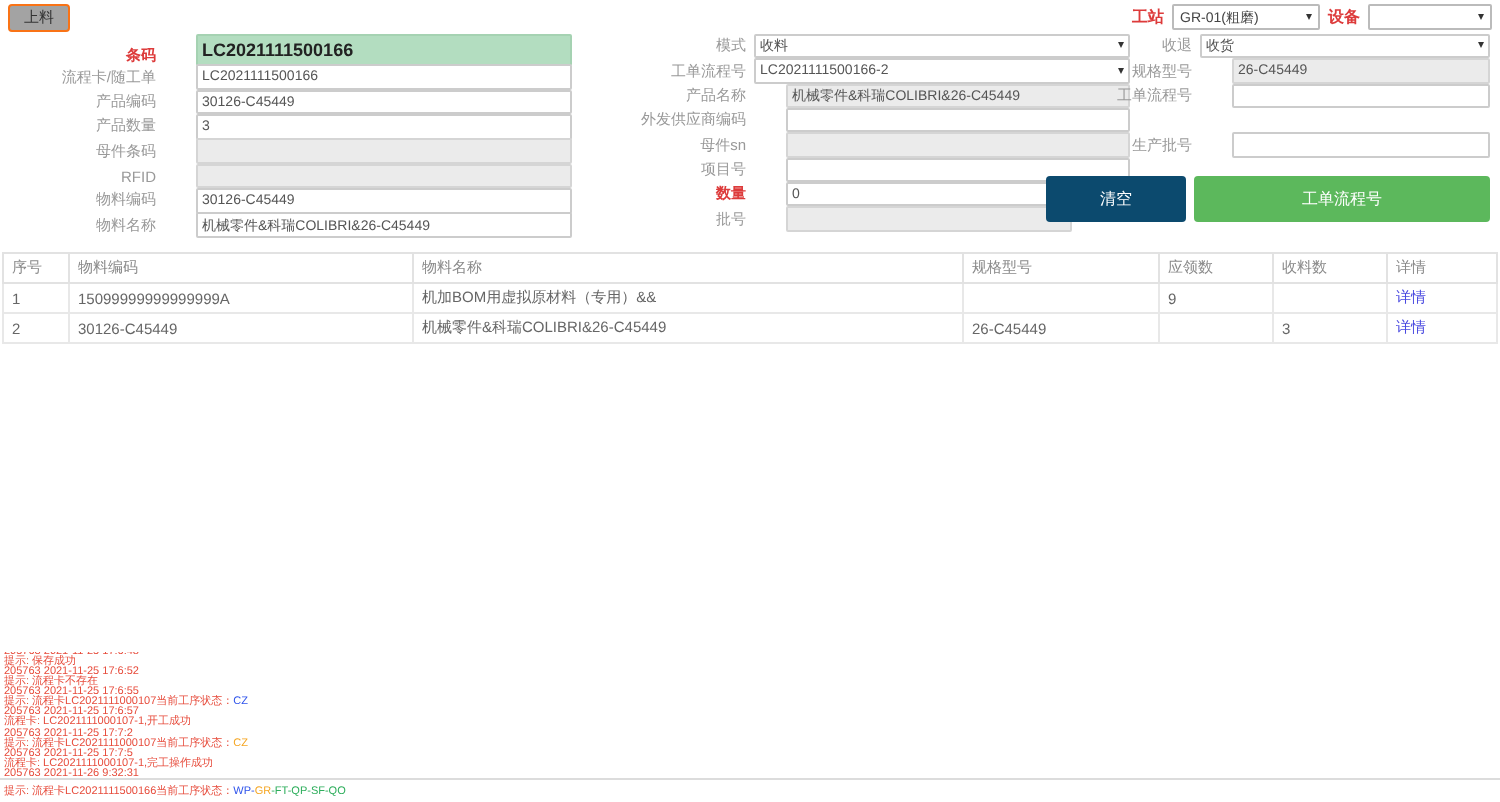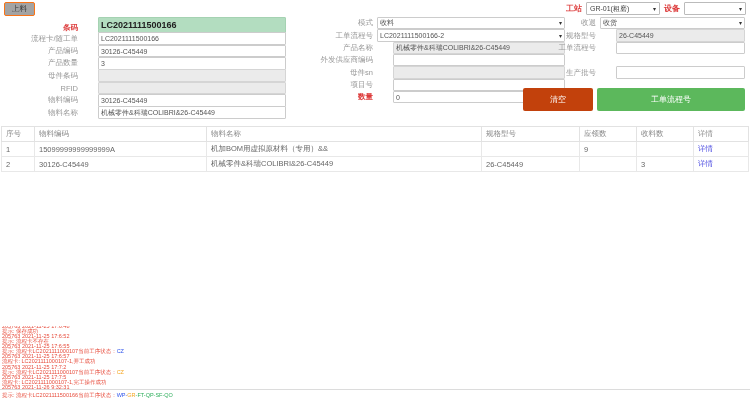--- a/index.html
+++ b/index.html
@@ -33,21 +33,21 @@
       background:#fff;border-radius:1px;box-sizing:content-box;outline:none;min-width:0;}
   input.fin{font-family:inherit;margin-left:16px;}
   .fin.ro{background:#ebebeb;border-color:#d5d5d5;}
   .fin.sel{display:flex;align-items:center;justify-content:space-between;cursor:default;}
   .fin.short{flex:none;width:137px;}
   .fin.barcode{background:#b3ddc0;border-color:#a5d2b2;font-weight:bold;color:#222;
       font-size:9px;height:13.5px;}
   
   .btn{position:absolute;top:88px;height:23px;border:none;border-radius:2px;color:#fff;
       font-size:8px;font-family:inherit;cursor:pointer;}
-  .btn-clear{left:523px;width:70px;background:#c2410c;}
+  .btn-clear{left:523px;width:70px;background:#0c4a6e;}
   .btn-confirm{left:597px;width:148px;background:#5cb85c;}
   
   table.mat{position:absolute;top:126px;left:1px;width:747px;border-collapse:collapse;
       font-size:7.5px;table-layout:fixed;}
   table.mat th{color:#8a8a8a;font-weight:normal;text-align:left;padding:2px 4px;
       border:1px solid #e2e2e2;height:9px;white-space:nowrap;overflow:hidden;}
   table.mat td{color:#666;padding:2px 4px;border:1px solid #e8e8e8;height:9px;
       white-space:nowrap;overflow:hidden;}
   .detail-link{color:#4949e0;cursor:pointer;}
   
@@ -142,20 +142,24 @@
     <span class="flabel">母件sn</span>
     <input class="fin ro" readonly="" value="" style="">
   </div>
   <div class="frow">
     <span class="flabel">项目号</span>
     <input class="fin" value="" style="">
   </div>
   <div class="frow">
     <span class="flabel red">数量</span>
     <input class="fin short" value="0" style="">
+  </div>
+  <div class="frow">
+    <span class="flabel">批号</span>
+    <input class="fin ro short" readonly="" value="" style="">
   </div>
 </div>
 
 <div class="col col-right">
   <div class="frow">
     <span class="flabel">收退</span>
     <div class="fin sel">
       <span>收货</span>
       <span class="arr">▾</span>
     </div>

